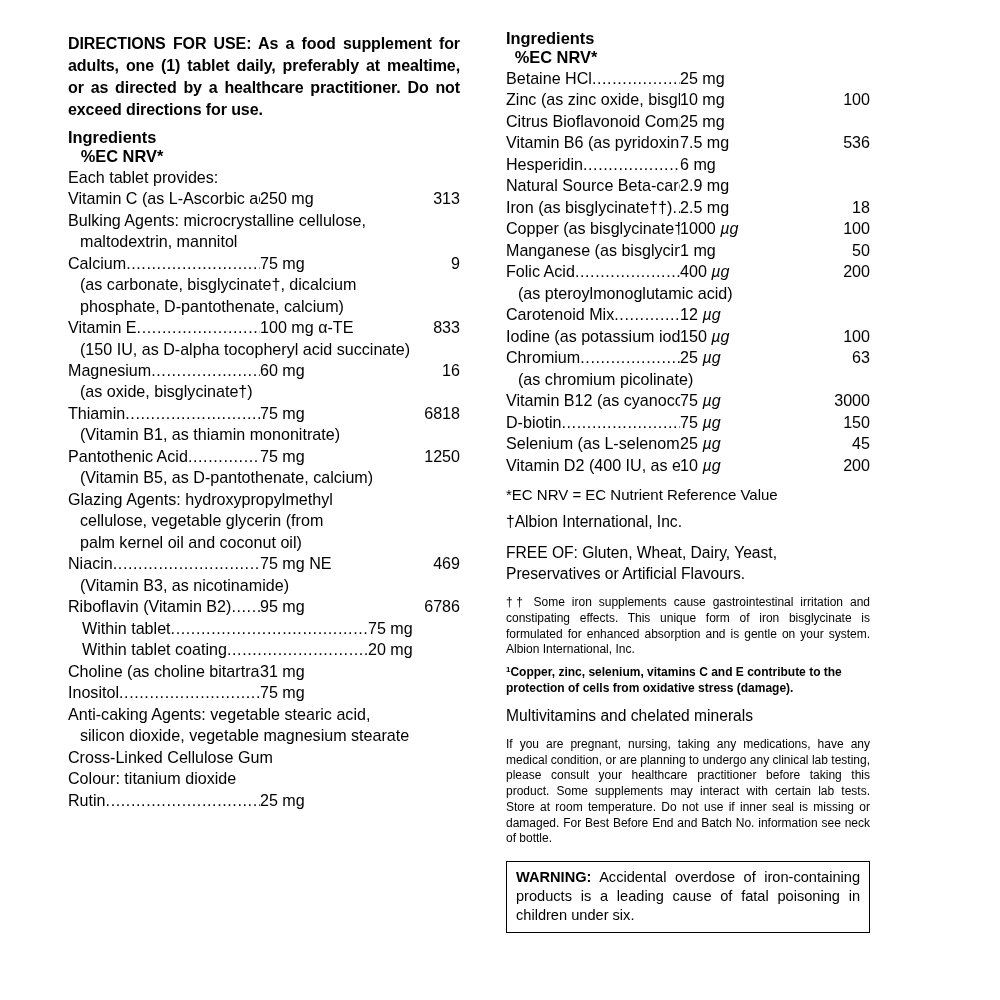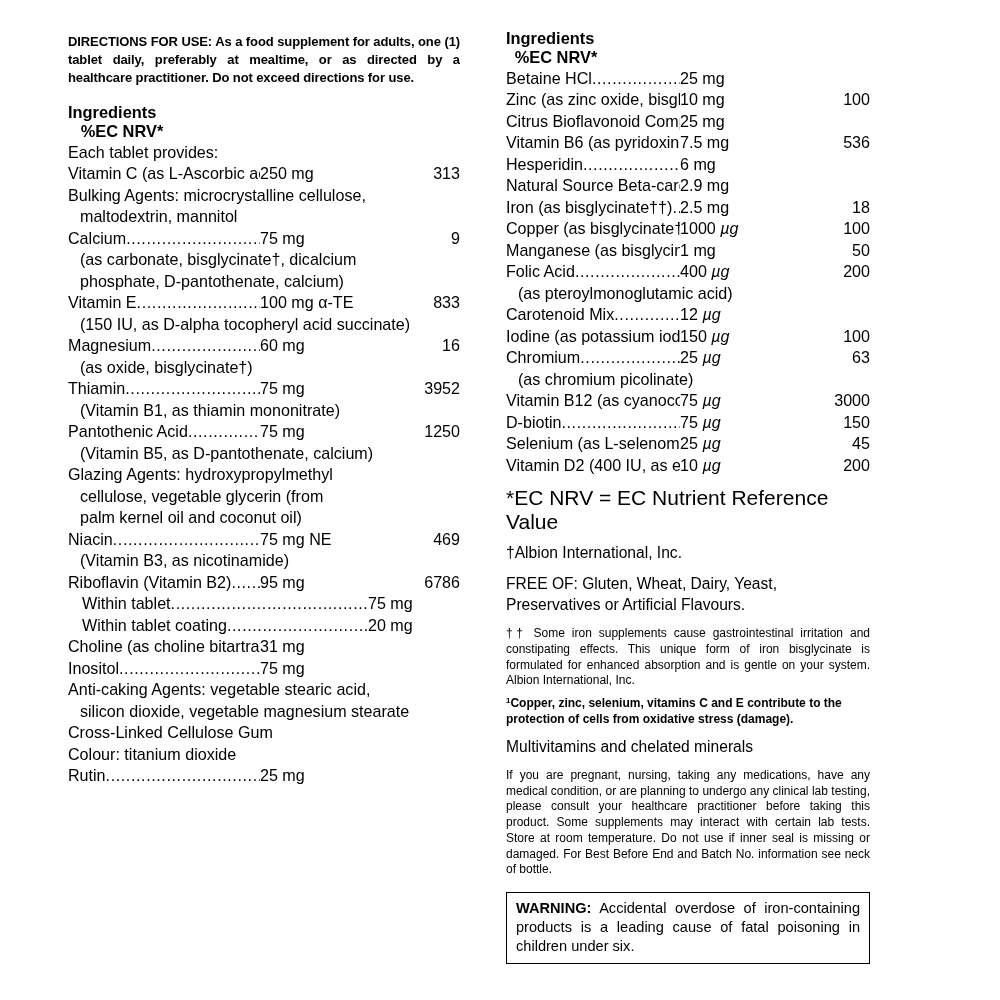--- a/index.html
+++ b/index.html
@@ -30,26 +30,26 @@
     padding-top: 33px;
   }
   .col-right {
     left: 506px;
     width: 364px;
     padding-top: 29px;
   }
 
   
   .directions {
-    font-size: 13px;
+    font-size: 16px;
     font-weight: bold;
     line-height: 1.385;
     text-align: justify;
     letter-spacing: -0.1px;
-    margin-bottom: 16px;
+    margin-bottom: 6px;
   }
 
   
   .head-row {
     display: flex;
     align-items: baseline;
     font-size: 16.4px;
     font-weight: bold;
     margin-bottom: 1px;
     flex-direction: column;
@@ -125,21 +125,21 @@
     font-size: 12px;
     line-height: 1.315;
     text-align: justify;
     margin-top: 11px;
   }
   .para.bold {
     font-weight: bold;
     text-align: left;
     margin-top: 7px;
   }
-  .nrv-def { font-size: 21px; margin-top: 10px; }
+  .nrv-def { font-size: 15px; margin-top: 10px; }
 
   
   .warn-box {
     border: 1.5px solid #000;
     margin-top: 14px;
     padding: 6px 9px 7px 9px;
     font-size: 14.6px;
     line-height: 1.305;
     text-align: justify;
   }
@@ -198,21 +198,21 @@
           <span class="amt">60 mg</span>
           <span class="nrv">16</span>
         </div>
         <div class="plain indent1">(as oxide, bisglycinate†)</div>
         <div class="row">
           <span class="name-wrap">
             <span class="nm">Thiamin</span>
             <span class="leader">..........................................................................................</span>
           </span>
           <span class="amt">75 mg</span>
-          <span class="nrv">3952</span>
+          <span class="nrv">6818</span>
         </div>
         <div class="plain indent1">(Vitamin B1, as thiamin mononitrate)</div>
         <div class="row">
           <span class="name-wrap">
             <span class="nm">Pantothenic Acid</span>
             <span class="leader">..........................................................................................</span>
           </span>
           <span class="amt">75 mg</span>
           <span class="nrv">1250</span>
         </div>

